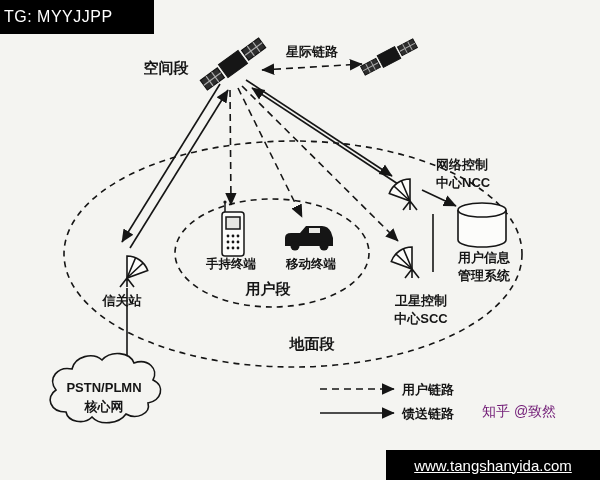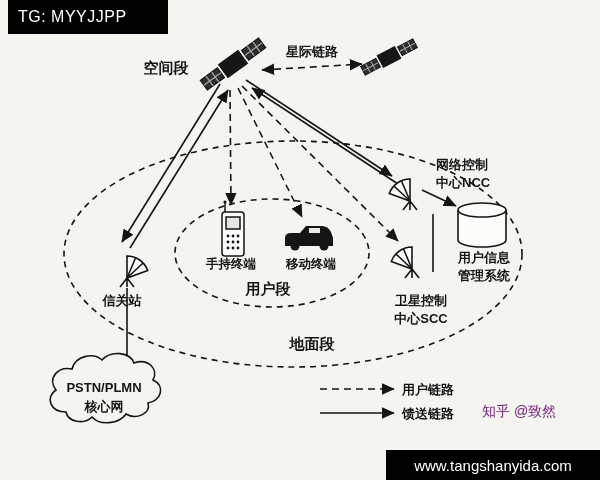--- a/index.html
+++ b/index.html
@@ -1,20 +1,20 @@
 <!DOCTYPE html>
 <html><head>
 <meta charset="utf-8">
 <style>
   html,body{margin:0;padding:0;}
   body{width:600px;height:480px;overflow:hidden;background:#ffffff;}
   .figure{position:relative;width:600px;height:480px;background:#f4f4f1;font-family:"Liberation Sans","DejaVu Sans",sans-serif;}
   .banner{position:absolute;background:#000;color:#fff;display:flex;align-items:center;z-index:5;}
-  .banner-top{left:8px;top:0;width:150px;height:34px;padding-left:10px;font-size:16px;letter-spacing:.5px;}
-  .banner-bottom{right:0;bottom:0;width:214px;height:30px;justify-content:center;font-size:15px;}
+  .banner-top{left:0;top:0;width:150px;height:34px;padding-left:4px;font-size:16px;letter-spacing:.5px;}
+  .banner-bottom{right:0;bottom:0;width:214px;height:30px;justify-content:center;font-size:15px;text-decoration:underline;}
   .watermark{position:absolute;left:482px;top:403px;color:#701a75;font-size:14px;z-index:4;}
   svg{position:absolute;left:0;top:0;}
   svg text{font-family:"Liberation Sans","DejaVu Sans",sans-serif;fill:#151515;}
   .seg-label{font-size:15px;font-weight:bold;}
   .node-label{font-size:13px;font-weight:bold;}
   .small-label{font-size:12.5px;font-weight:bold;}
   .ink{stroke:#151515;stroke-width:1.6;fill:none;}
   .dash{stroke-dasharray:7 5;}
   .dash2{stroke-dasharray:6 5;}
 </style>

